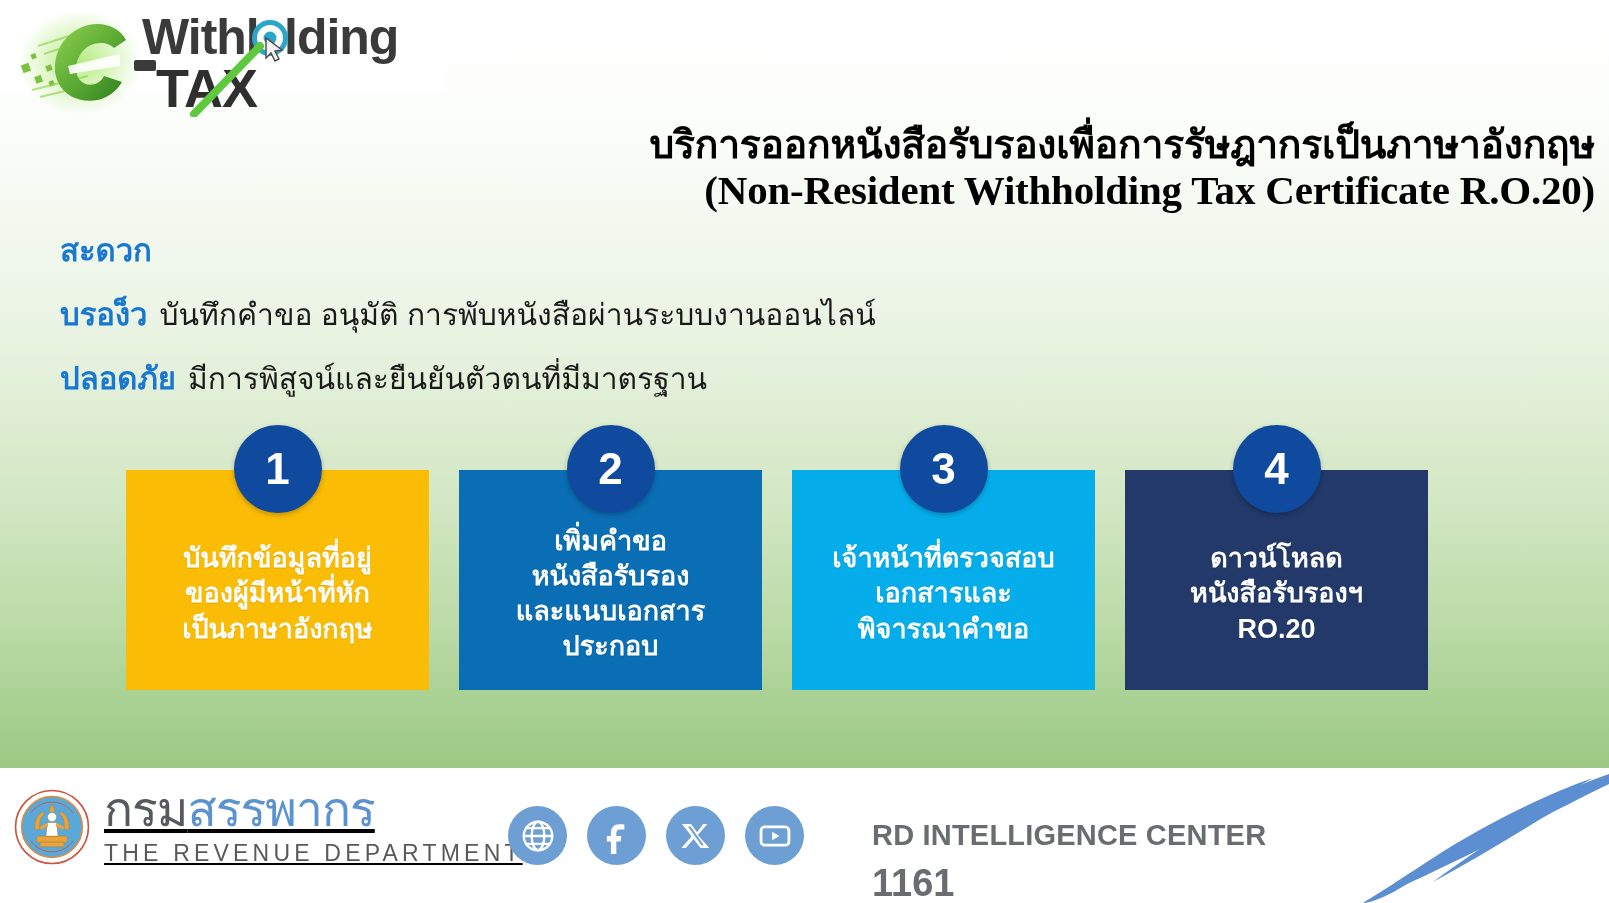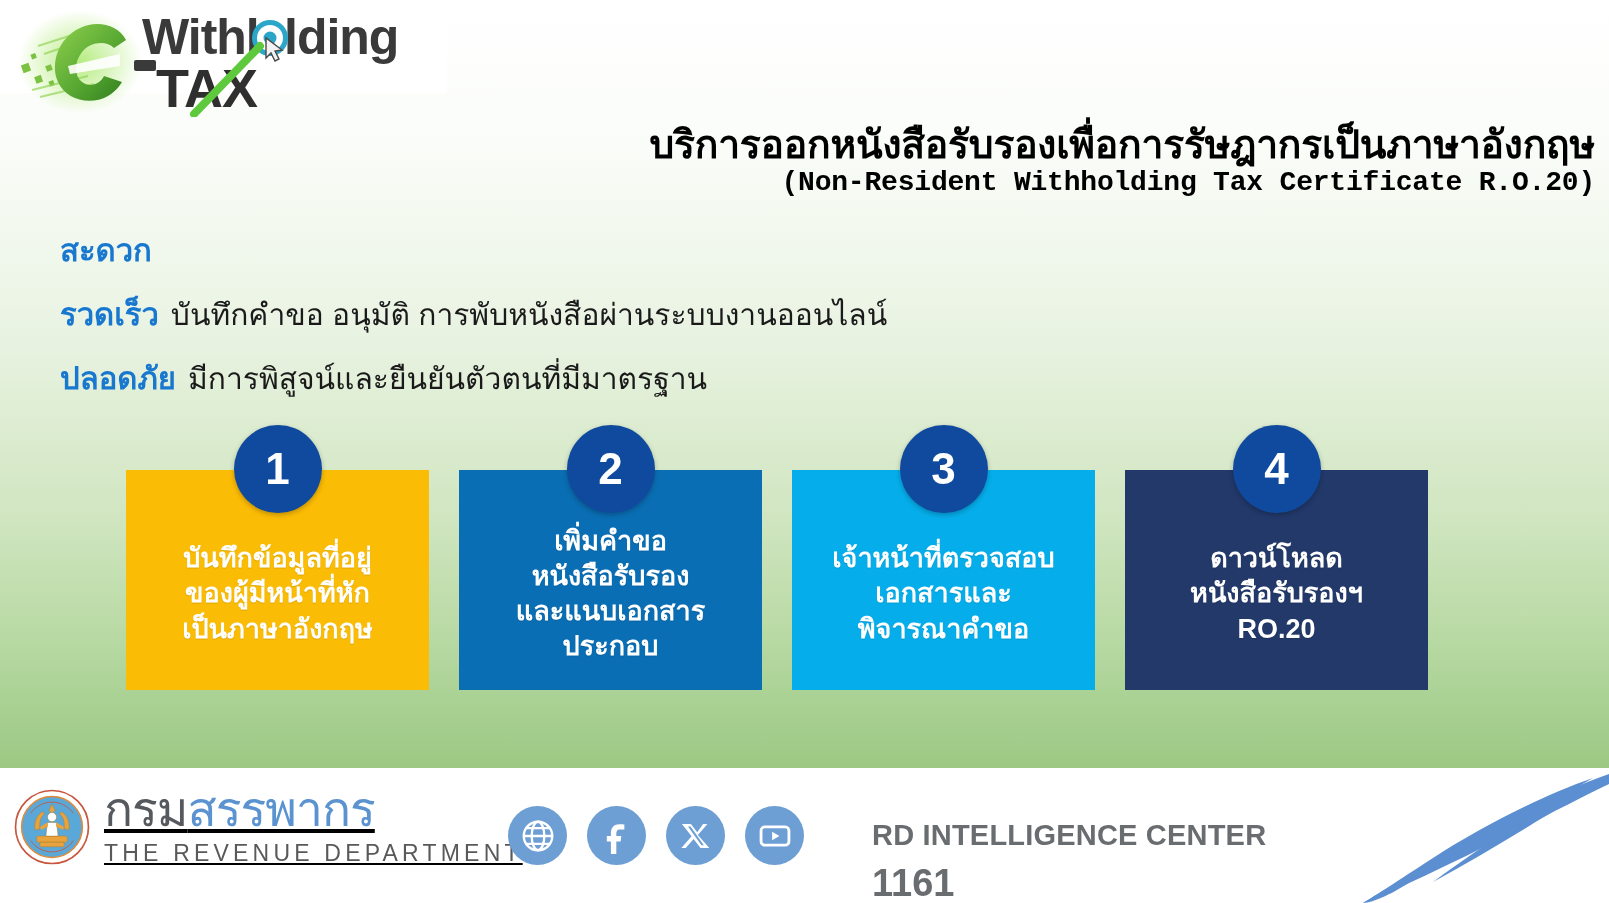--- a/index.html
+++ b/index.html
@@ -76,22 +76,22 @@
     color: #000000;
     line-height: 1.16;
     letter-spacing: -0.2px;
     white-space: nowrap;
   }
   #title-th {
     font-size: 39px;
     font-family: "Liberation Sans", "DejaVu Sans", sans-serif;
   }
   #title-en {
-    font-size: 28px;
-    font-family: Liberation Mono, monospace;
+    font-size: 41px;
+    font-family: Liberation Serif, serif;
   }
 
   
   #bullets {
     position: absolute;
     left: 60px;
     top: 218px;
     width: 1100px;
     z-index: 4;
   }
@@ -322,21 +322,21 @@
   <div id="title-block">
     <div class="title-line" id="title-th">บริการออกหนังสือรับรองเพื่อการรัษฎากรเป็นภาษาอังกฤษ</div>
     <div class="title-line" id="title-en">(Non-Resident Withholding Tax Certificate R.O.20)</div>
   </div>
 
   <div id="bullets">
     <div class="bullet-row">
       <span class="bullet-key">สะดวก</span>
     </div>
     <div class="bullet-row">
-      <span class="bullet-key">รวดเร็ว</span>
+      <span class="bullet-key">บรอง็ว</span>
       <span class="bullet-text">บันทึกคำขอ อนุมัติ การพับหนังสือผ่านระบบงานออนไลน์</span>
     </div>
     <div class="bullet-row">
       <span class="bullet-key">ปลอดภัย</span>
       <span class="bullet-text">มีการพิสูจน์และยืนยันตัวตนที่มีมาตรฐาน</span>
     </div>
   </div>
 
   <div id="steps">
 

